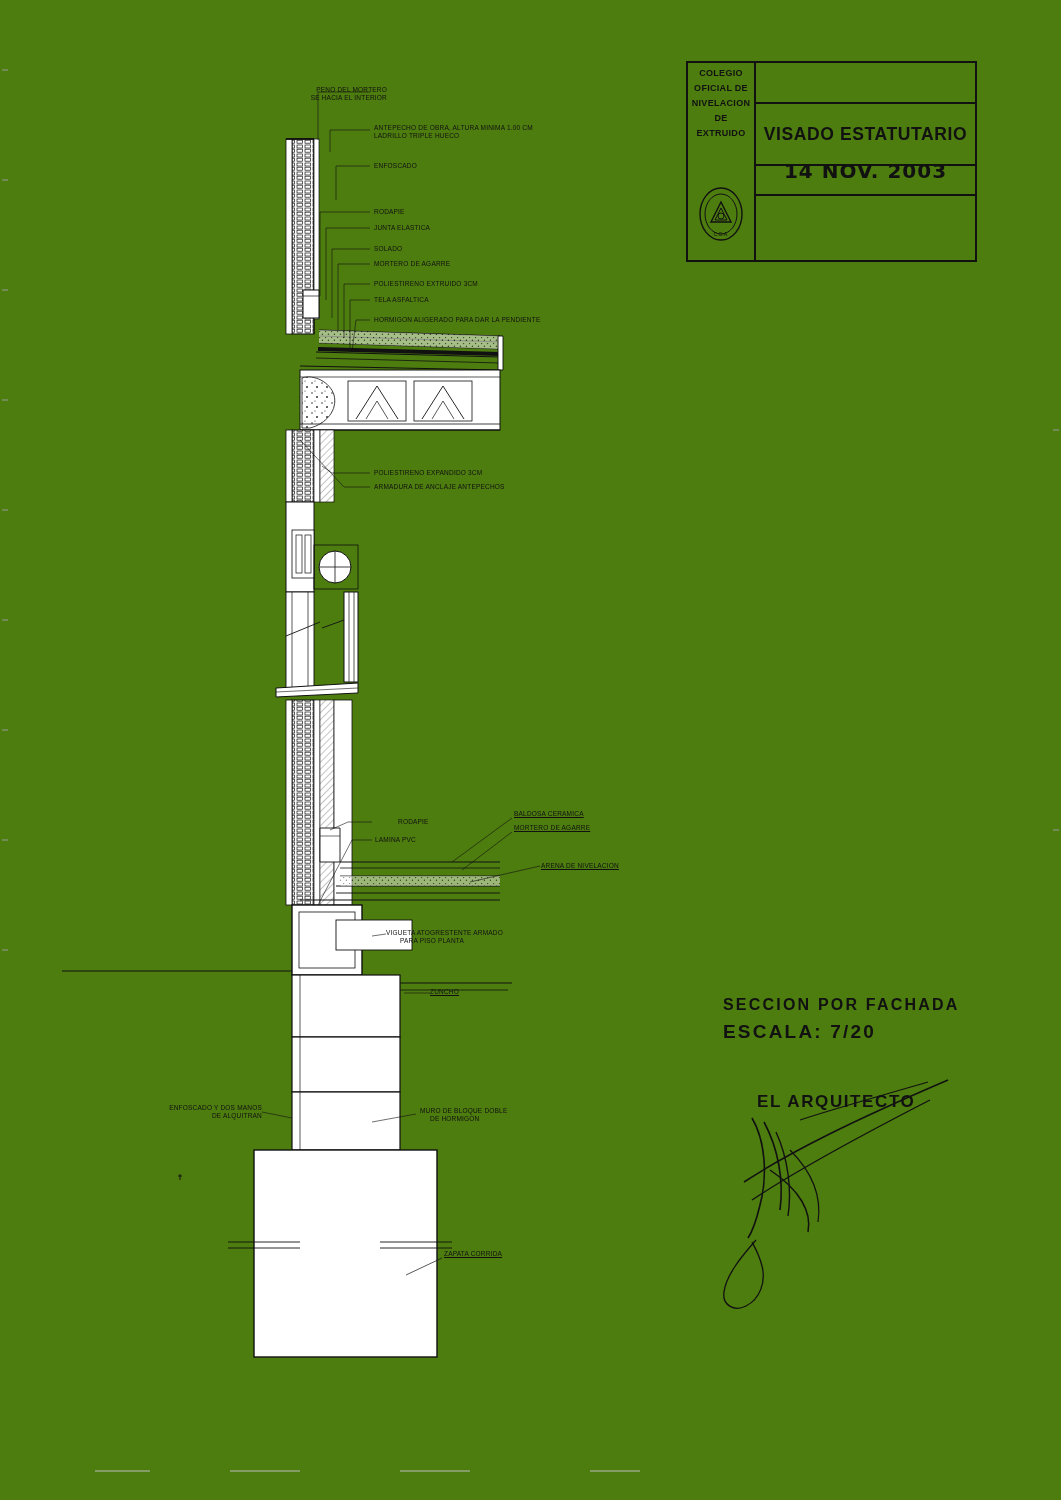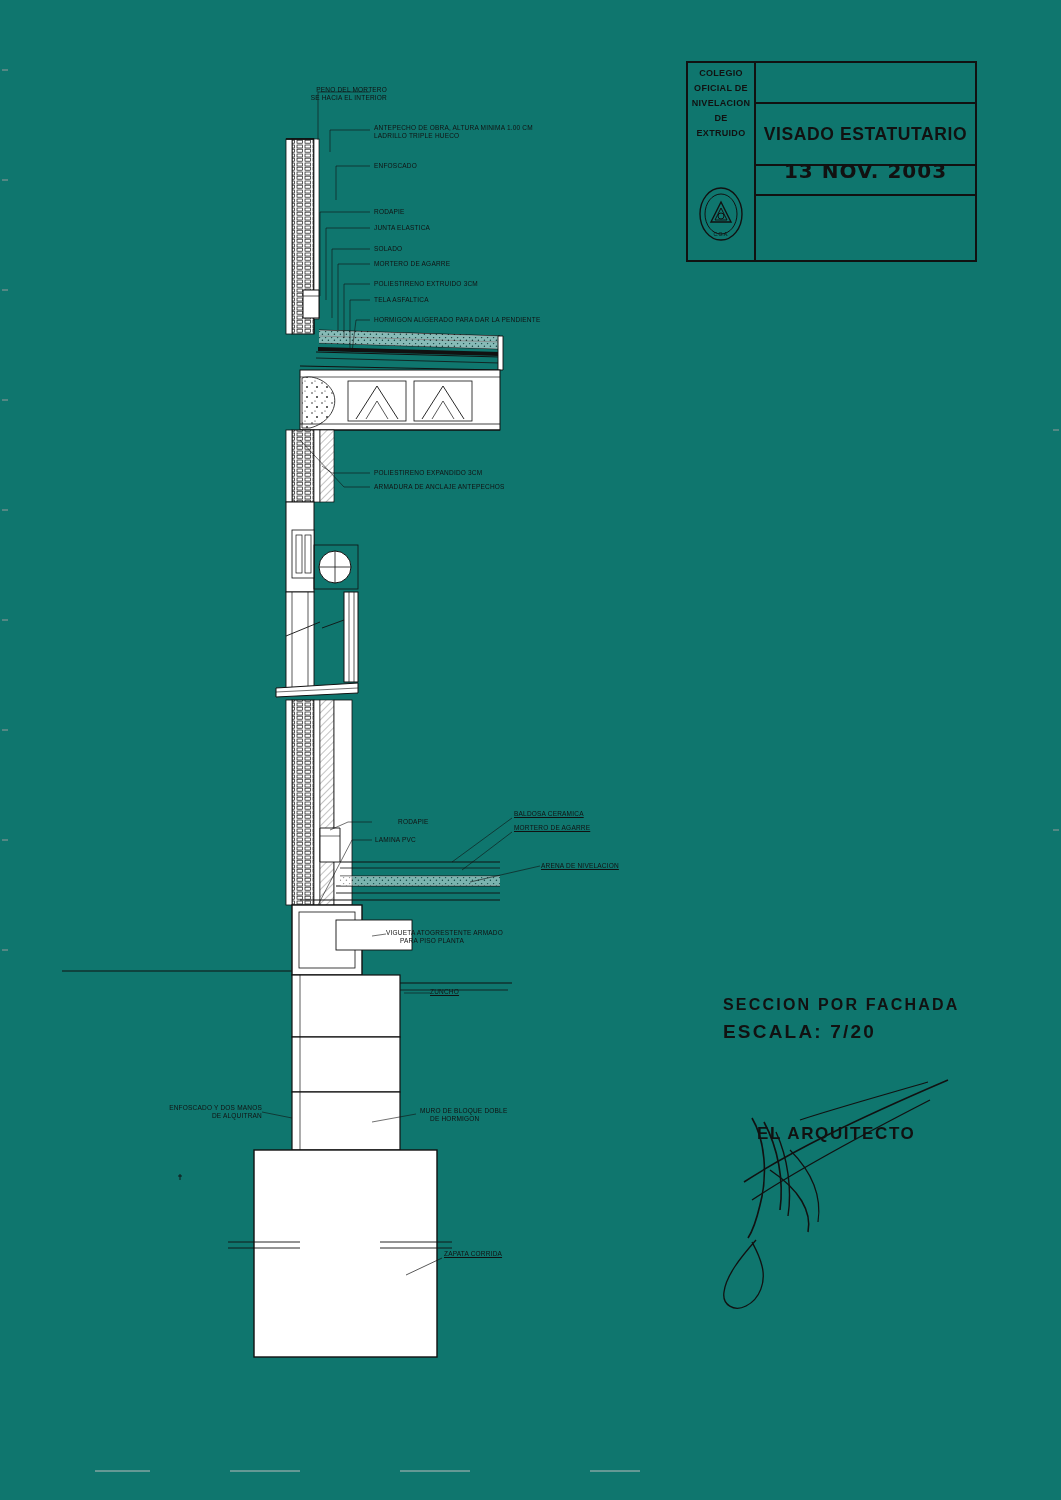--- a/index.html
+++ b/index.html
@@ -7,21 +7,21 @@
     padding: 0;
     background: #ffffff;
   }
   body {
     font-family: "Liberation Sans", sans-serif;
   }
   #page {
     position: relative;
     width: 1061px;
     height: 1500px;
-    background: #0f766e;
+    background: #4d7c0f;
     overflow: hidden;
   }
   .svg-layer {
     position: absolute;
     left: 0;
     top: 0;
     width: 1061px;
     height: 1500px;
   }
   
@@ -145,21 +145,20 @@
   }
   .arch-label {
     position: absolute;
     left: 757px;
     top: 1092px;
     font-size: 17px;
     font-weight: bold;
     letter-spacing: 1.6px;
     color: #111;
     white-space: nowrap;
-    margin-top: 32px;
   }
 </style>
 </head>
 <body>
 
 <div id="page">
 
   <svg class="svg-layer" viewBox="0 0 1061 1500">
     <defs>
 
@@ -441,21 +440,21 @@
         <path d="M24 22 L30 34 L18 34 Z" fill="none" stroke="#111" stroke-width="1"></path>
         <circle cx="24" cy="30" r="3" fill="none" stroke="#111" stroke-width="1"></circle>
         <text x="24" y="50" font-size="5" text-anchor="middle" fill="#111" font-family="'Liberation Sans',sans-serif">C.O.A.</text>
       </svg>
     </div>
     <div class="stamp-rowA"></div>
     <div class="stamp-rowB">
       <span>VISADO ESTATUTARIO</span>
     </div>
     <div class="stamp-rowC">
-      <span>13 NOV. 2003</span>
+      <span>14 NOV. 2003</span>
     </div>
     <div class="stamp-rowD"></div>
   </div>
 
   <div class="title-main">SECCION POR FACHADA</div>
   <div class="title-scale">ESCALA:   7/20</div>
   <div class="arch-label">EL ARQUITECTO</div>
 
 </div>
 

